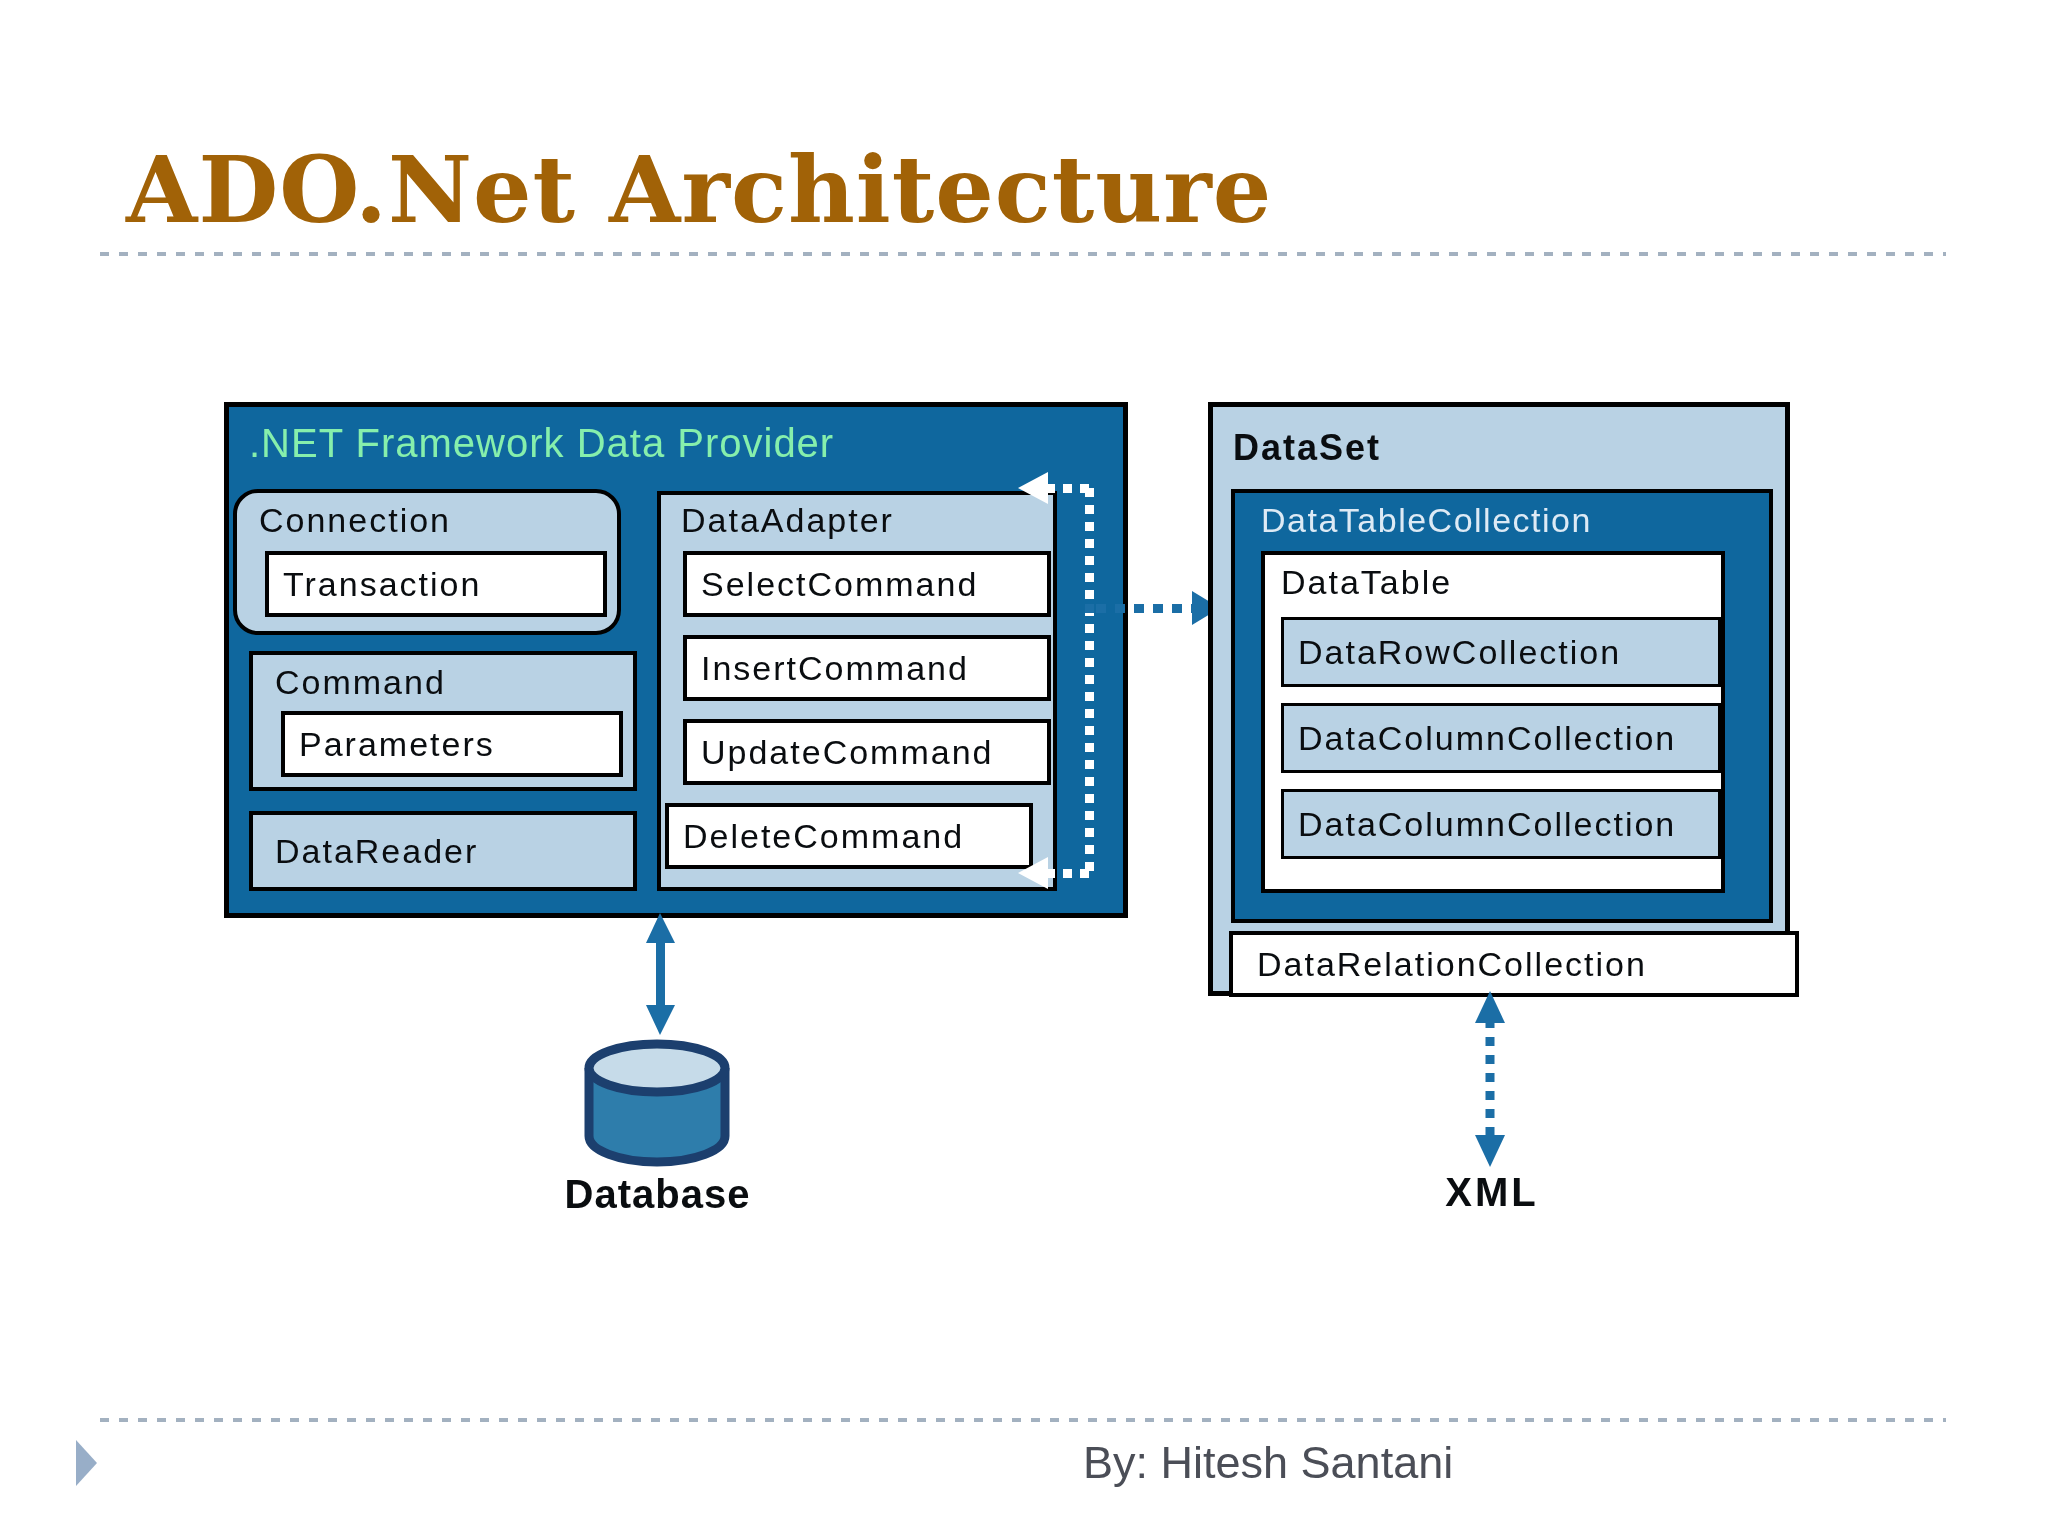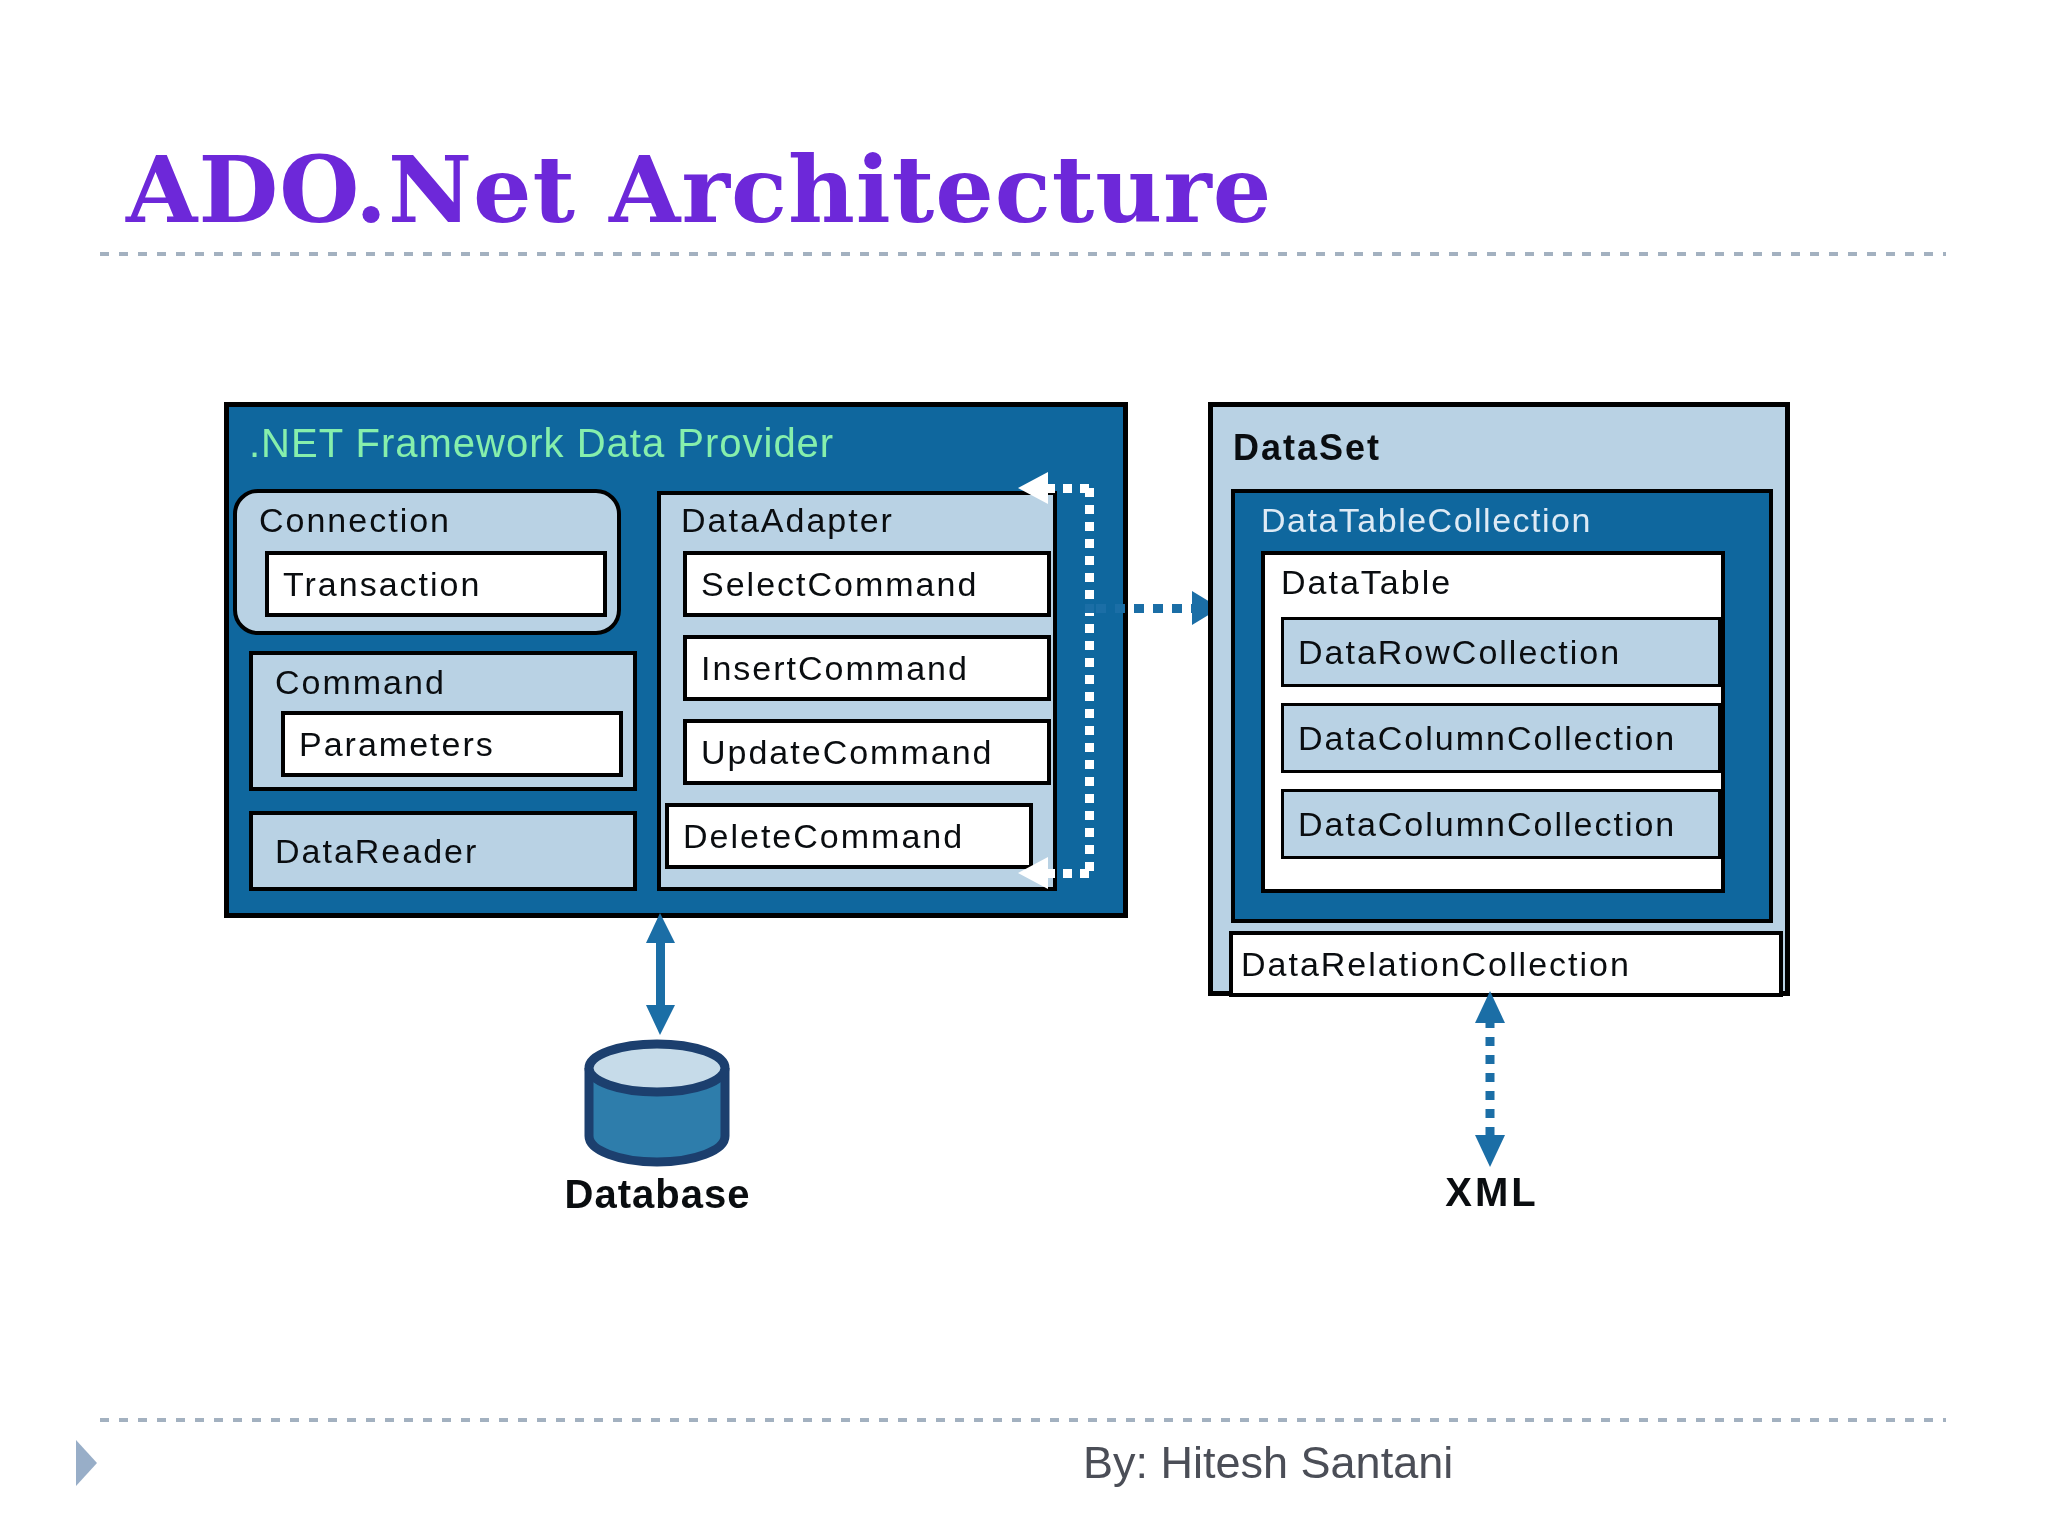--- a/index.html
+++ b/index.html
@@ -2,21 +2,21 @@
 <html style="--dark-blue: #0f679e; --light-blue: #b9d2e4; --arrow-blue: #1b6ea6; --cylinder-outline: #1c3f6e; --cylinder-body: #2e7dab; --cylinder-top: #c6dbe9; --title-text: #45485a; --footer-text: #4b4e57; --rule-gray: #a3b1c0;"><head>
 <meta charset="utf-8">
 <style>
   html,body{margin:0;padding:0;background:#fff;}
   .slide{position:relative;width:2048px;height:1536px;background:#ffffff;
          font-family:"Liberation Sans",sans-serif;overflow:hidden;}
   .abs{position:absolute;}
 
   
   .slide-title{left:126px;top:144px;font-family:"DejaVu Serif",serif;font-weight:bold;
-               font-size:92px;line-height:1.0;color:#6d28d9;letter-spacing:1px;}
+               font-size:92px;line-height:1.0;color:#a16207;letter-spacing:1px;}
   .rule{height:4px;background:repeating-linear-gradient(90deg,#a3b1c0 0 9px,transparent 9px 19px);}
   .rule-top{left:100px;top:252px;width:1846px;}
   .rule-bottom{left:100px;top:1418px;width:1846px;}
 
   
   .dk{background:var(--dark-blue,#0f679e);}
   .lt{background:var(--light-blue,#b9d2e4);}
   .blackborder4{border:4px solid #000;}
   .blackborder5{border:5px solid #000;}
   .dlabel{font-size:34px;letter-spacing:2px;color:#0a0d10;white-space:nowrap;}
@@ -101,21 +101,21 @@
       <div class="abs dtc-title">DataTableCollection</div>
 
       <div class="abs blackborder4" style="left:26px;top:58px;width:456px;height:334px;background:#fff;">
         <div class="abs dlabel" style="left:16px;top:8px;">DataTable</div>
         <div class="abs rowbox" style="left:16px;top:62px;width:420px;height:64px;">DataRowCollection</div>
         <div class="abs rowbox" style="left:16px;top:148px;width:420px;height:64px;">DataColumnCollection</div>
         <div class="abs rowbox" style="left:16px;top:234px;width:420px;height:64px;">DataColumnCollection</div>
       </div>
     </div>
 
-    <div class="abs whitebox" style="left:16px;top:524px;width:538px;height:58px;padding-left:8px;">DataRelationCollection</div>
+    <div class="abs whitebox" style="left:16px;top:524px;width:538px;height:58px;padding-left:24px;">DataRelationCollection</div>
   </div>
 
   <svg class="abs" style="left:634px;top:911px;" width="52" height="126" viewBox="0 0 52 126">
     <rect x="22" y="24" width="9" height="78" fill="#1b6ea6"></rect>
     <polygon points="26,2 12,32 41,32" fill="#1b6ea6"></polygon>
     <polygon points="26,124 12,94 41,94" fill="#1b6ea6"></polygon>
   </svg>
 
   <svg class="abs" style="left:580px;top:1038px;" width="154" height="134" viewBox="0 0 154 134">
     <path d="M 9 30 L 9 98 A 68 26 0 0 0 145 98 L 145 30" fill="#2e7dab" stroke="#1c3f6e" stroke-width="9"></path>

